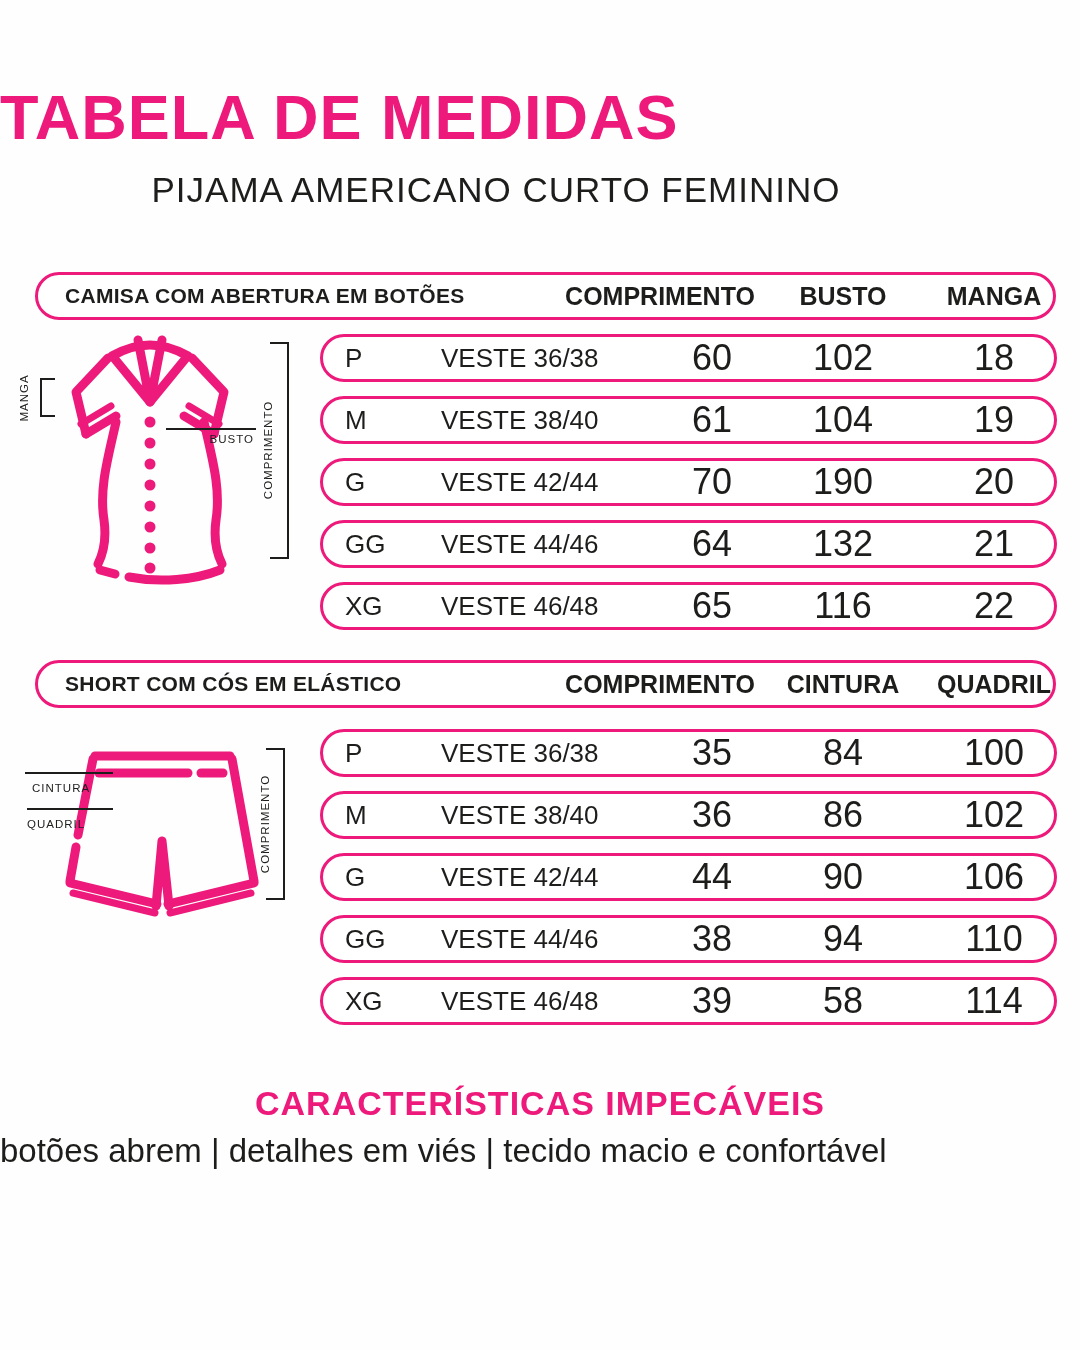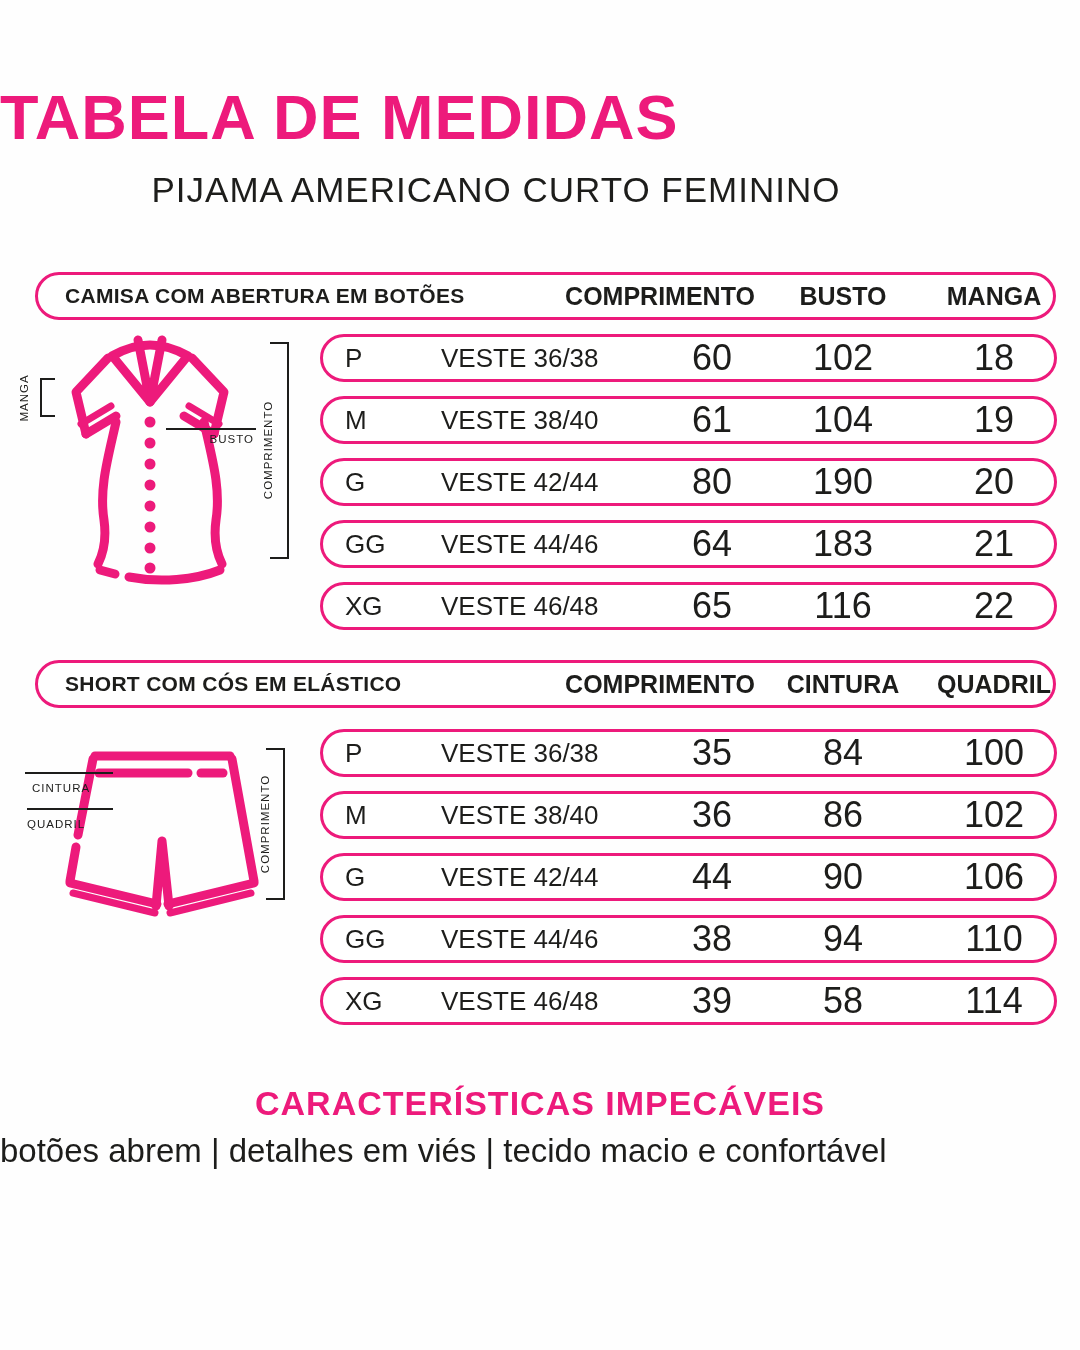--- a/index.html
+++ b/index.html
@@ -73,29 +73,29 @@
   <div class="pill row-pill s1r1">
     <span class="size-label">M</span>
     <span class="fits-label">VESTE 38/40</span>
     <span class="val vc1">61</span>
     <span class="val vc2">104</span>
     <span class="val vc3">19</span>
   </div>
   <div class="pill row-pill s1r2">
     <span class="size-label">G</span>
     <span class="fits-label">VESTE 42/44</span>
-    <span class="val vc1">80</span>
+    <span class="val vc1">70</span>
     <span class="val vc2">190</span>
     <span class="val vc3">20</span>
   </div>
   <div class="pill row-pill s1r3">
     <span class="size-label">GG</span>
     <span class="fits-label">VESTE 44/46</span>
     <span class="val vc1">64</span>
-    <span class="val vc2">183</span>
+    <span class="val vc2">132</span>
     <span class="val vc3">21</span>
   </div>
   <div class="pill row-pill s1r4">
     <span class="size-label">XG</span>
     <span class="fits-label">VESTE 46/48</span>
     <span class="val vc1">65</span>
     <span class="val vc2">116</span>
     <span class="val vc3">22</span>
   </div>
 

